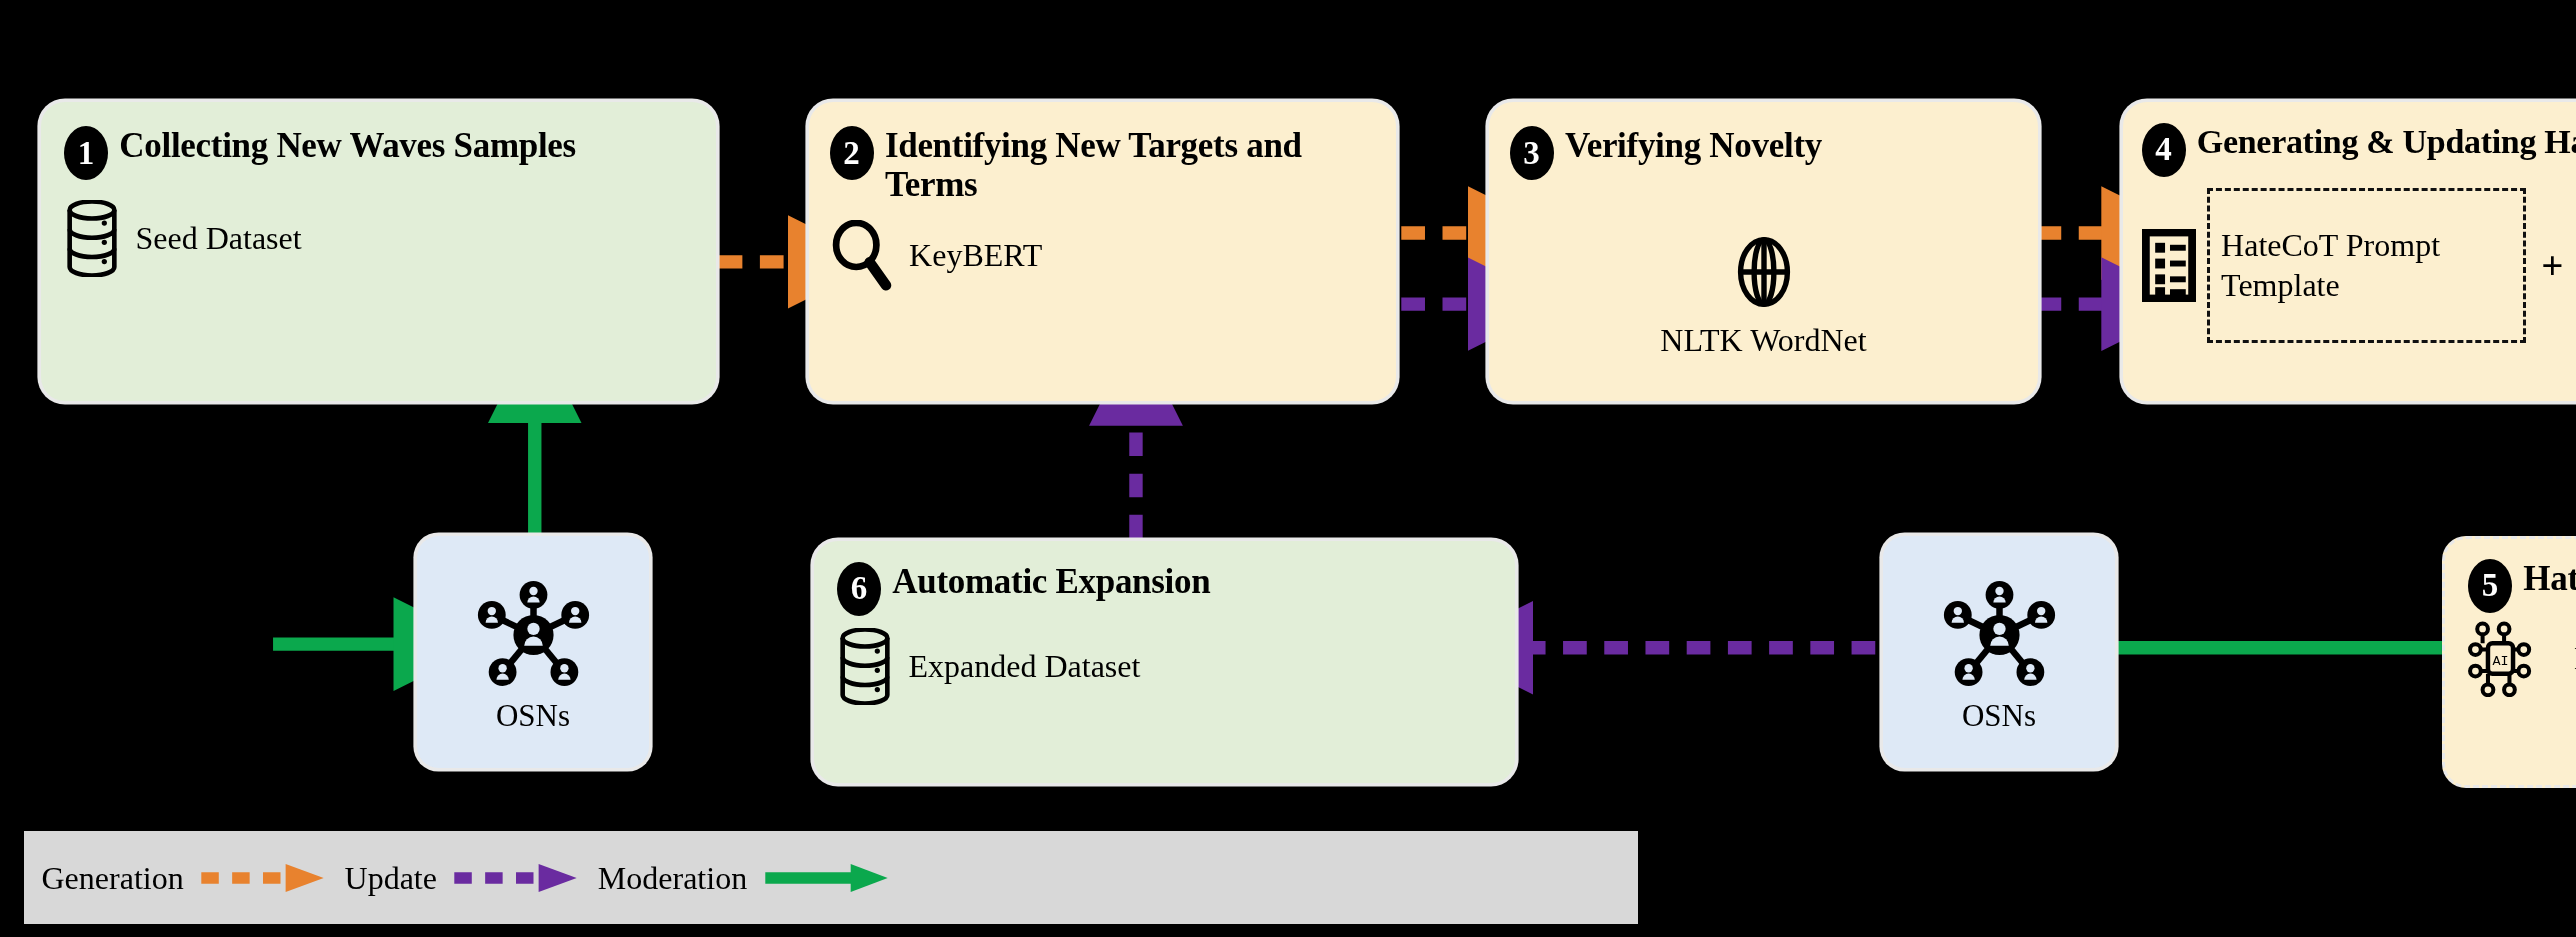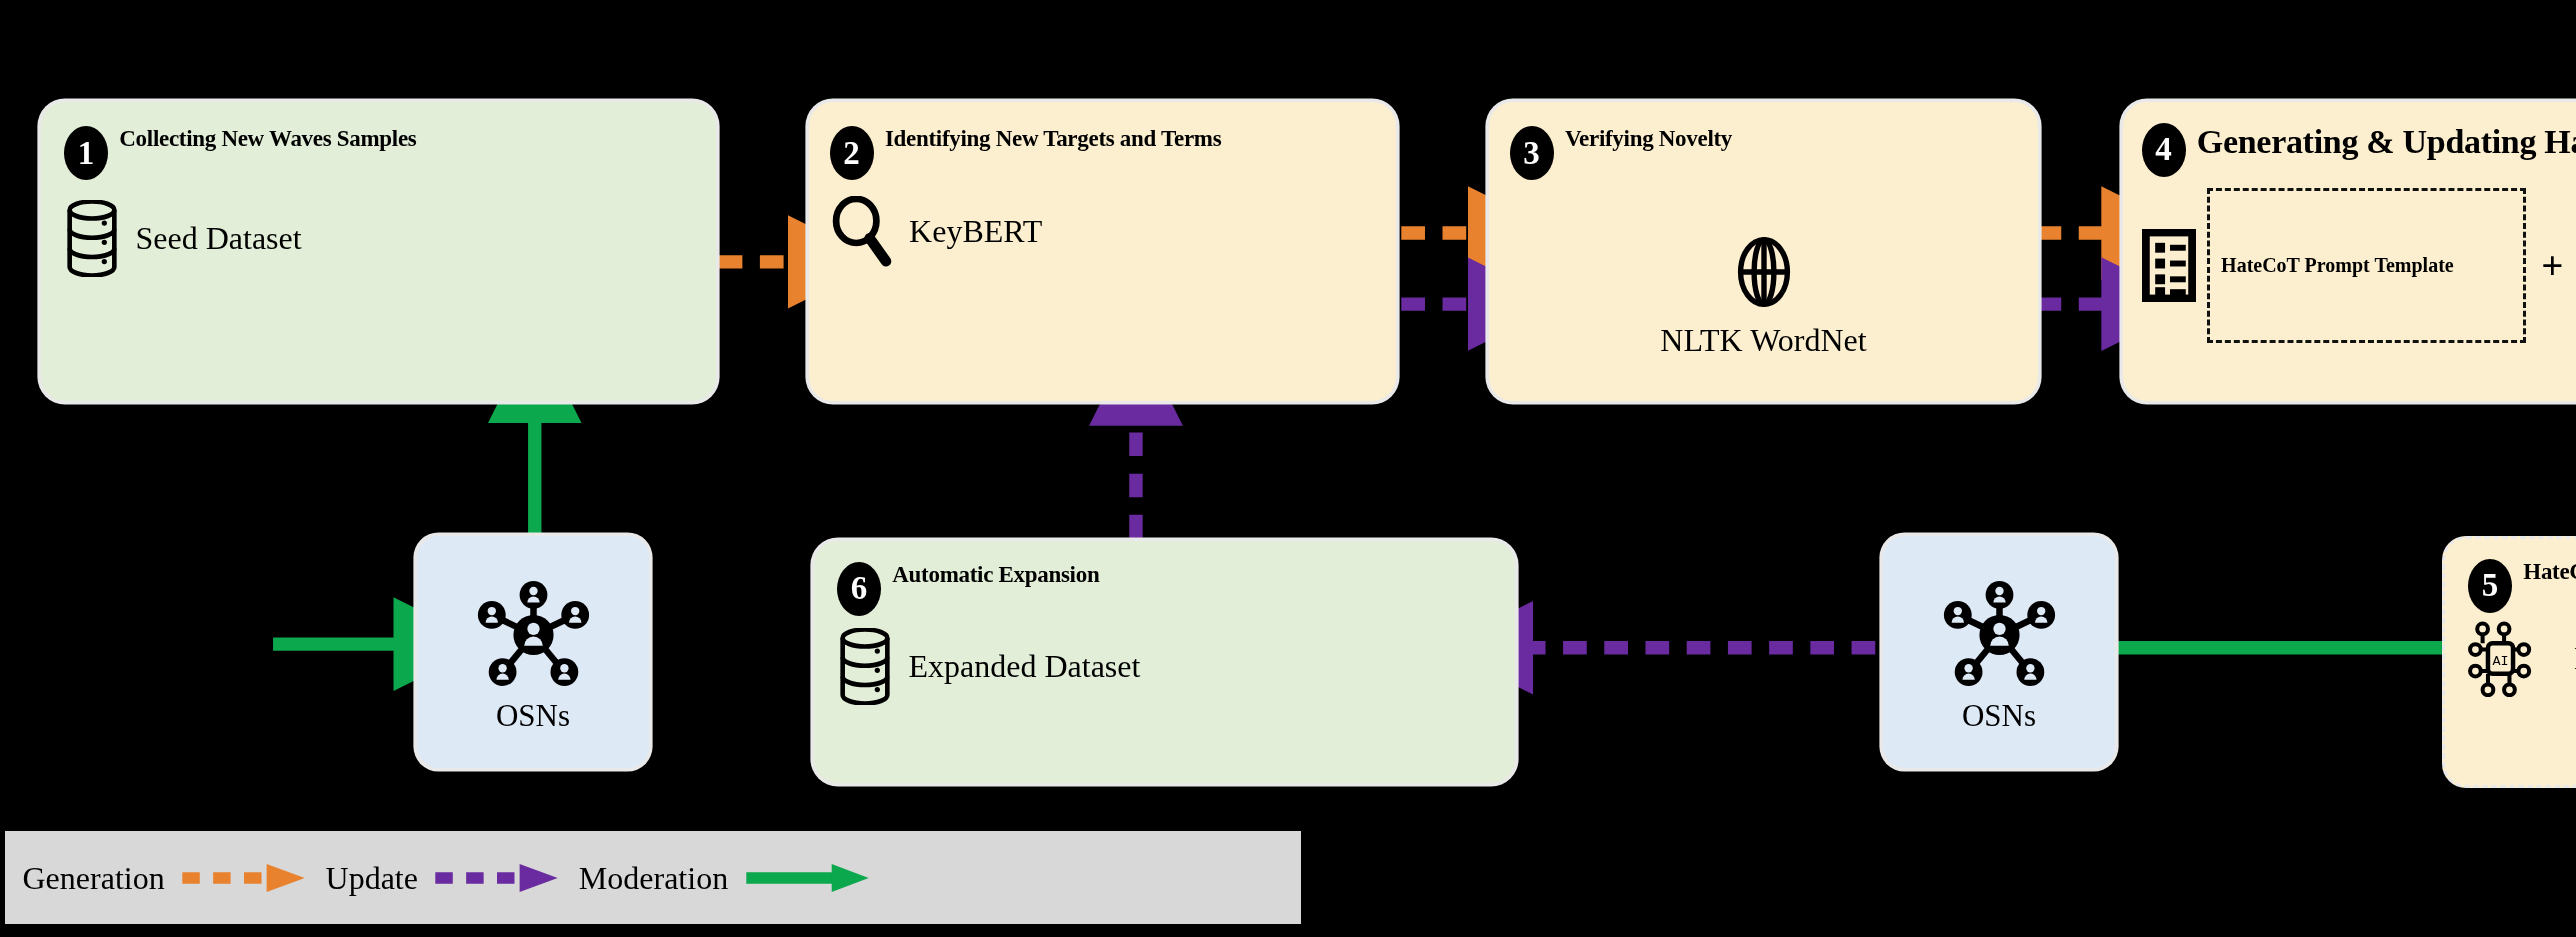--- a/index.html
+++ b/index.html
@@ -14,33 +14,33 @@
   .box.cream{background:#fcefcf;}
   .box.blue{background:#dee9f6;}
   .box.dashedtop{box-shadow:none;border:3.6px dashed #e9e9e9;}
 
   
   .hdr{display:flex;align-items:flex-start;gap:11.3px;}
   .badge{flex:0 0 auto;width:44px;height:54px;border-radius:50%;
          background:#000;color:#fff;display:flex;align-items:center;
          justify-content:center;font-size:33px;font-weight:700;
          font-family:"Liberation Serif",serif;line-height:1;}
-  .title{font-size:23px;font-weight:700;line-height:1.12;letter-spacing:-0.3px;}
+  .title{font-size:35px;font-weight:700;line-height:1.12;letter-spacing:-0.3px;}
 
   
   .toolrow{display:flex;align-items:center;gap:15.5px;}
   .toollbl{font-size:32px;line-height:1;}
 
   
   .ico{flex:0 0 auto;display:block;}
 
   
   .subwrap{display:flex;align-items:center;gap:0;}
   .subcard{border:3.1px dashed #111;padding:8.2px 11.3px;box-sizing:border-box;
-           font-size:20px;line-height:1.26;font-weight:bold;}
+           font-size:32px;line-height:1.26;}
   .plus{font-size:39px;font-weight:700;padding:0 7.2px;line-height:1;}
 
   
   .osn{display:flex;flex-direction:column;align-items:center;
        justify-content:center;height:100%;gap:3.1px;}
   .osn .lbl{font-size:31px;line-height:1;text-align:center;}
 
   
   .legend{position:absolute;background:#d8d8d8;display:flex;align-items:center;
           box-sizing:border-box;padding:0 17.5px;gap:17.5px;}
@@ -274,21 +274,21 @@
           <circle cx="25" cy="61.5" r="2.7"></circle>
             <path d="M21 69 a4 4 0 0 1 8 0 z"></path>
           <circle cx="65" cy="61.5" r="2.7"></circle>
             <path d="M61 69 a4 4 0 0 1 8 0 z"></path>
         </g>
       </svg>
       <div class="lbl">OSNs</div>
     </div>
   </div>
 
-  <div class="legend" style="left:5px;top:831px;width:1296px;height:93px;">
+  <div class="legend" style="left:24px;top:831px;width:1614px;height:93px;">
     <div class="item">
       <div class="ltxt">Generation</div>
       <svg width="129" height="36" viewBox="0 0 250 70">
         <line x1="6" y1="35" x2="175" y2="35" stroke="#E8822E" stroke-width="22" stroke-dasharray="34 26"></line>
         <path d="M170,8 L244,35 L170,62 z" fill="#E8822E"></path>
       </svg>
     </div>
     <div class="item">
       <div class="ltxt">Update</div>
       <svg width="129" height="36" viewBox="0 0 250 70">

